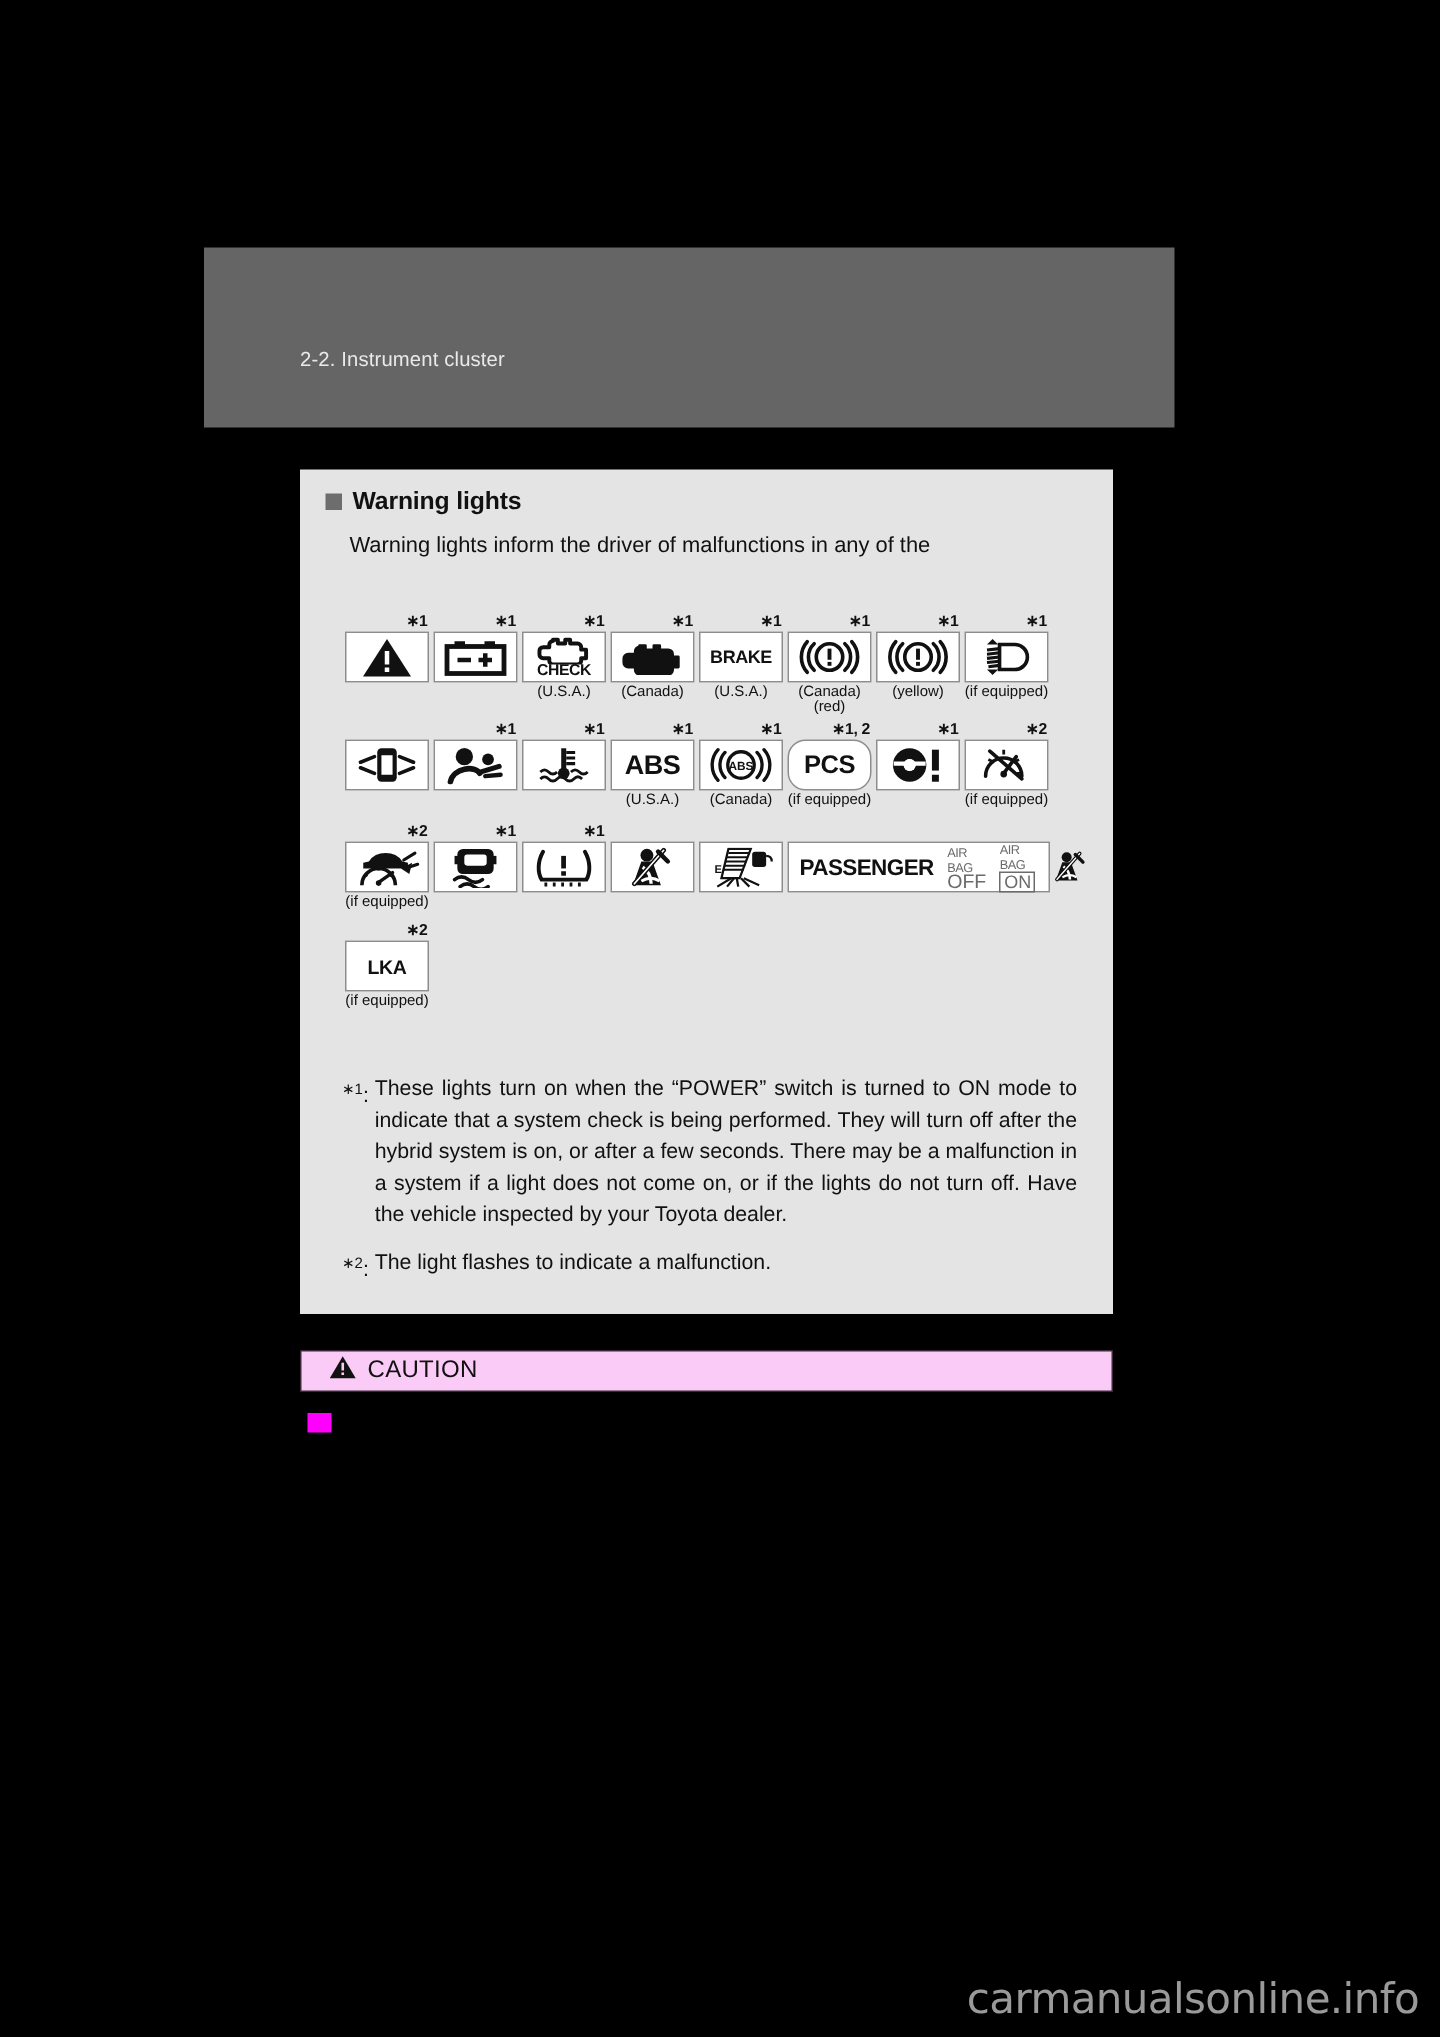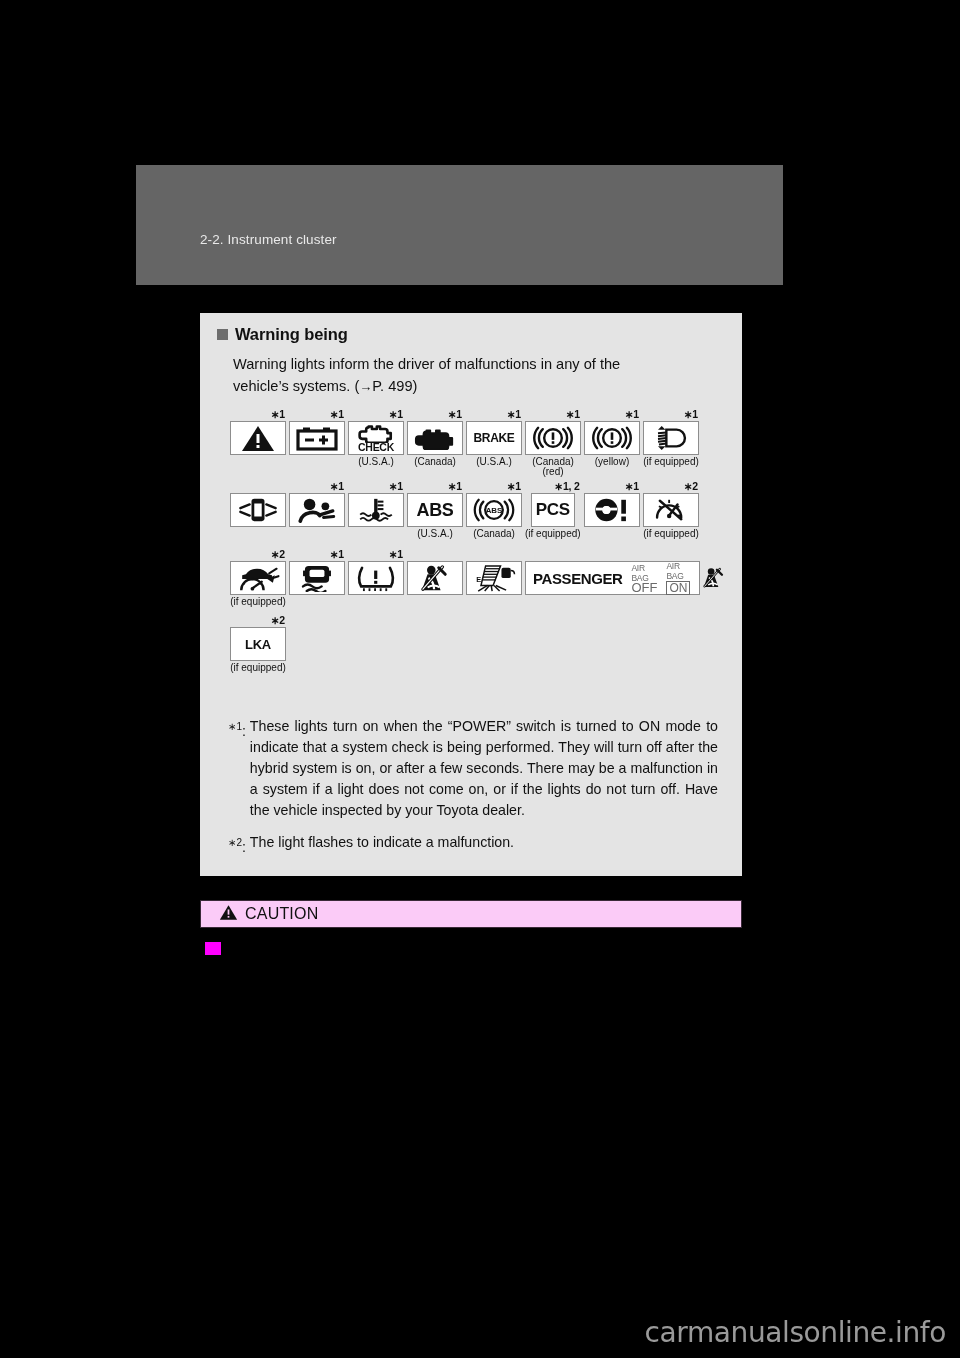--- a/index.html
+++ b/index.html
@@ -134,26 +134,25 @@
 <div class="page">
 
   <div class="header-bar">
     <div class="header-title">2-2. Instrument cluster</div>
   </div>
 
   <div class="content-panel">
 
     <div class="section-head">
       <span class="sq-bullet"></span>
-      <span class="title">Warning being</span>
+      <span class="title">Warning lights</span>
     </div>
 
     <div class="intro">
       <div>Warning lights inform the driver of malfunctions in any of the</div>
-      <div class="line2"><span>vehicle’s systems. (</span><span class="arr">→</span><span>P. 499</span><span>)</span></div>
     </div>
 
     <div class="icon-area">
 
       <div class="icon-row" style="height:72px;">
 
         <div class="cell" style="left:0px;">
           <span class="star">∗1</span>
           <span class="box" style="width:56px;">
             <svg width="34" height="27" viewBox="0 0 34 27">
@@ -325,21 +324,21 @@
               <path d="M35.5 5 A13 13 0 0 1 35.5 23" fill="none" stroke="#111" stroke-width="2.4" stroke-linecap="round"></path>
               <path d="M7.5 3 A16.5 16.5 0 0 0 7.5 25" fill="none" stroke="#111" stroke-width="2.4" stroke-linecap="round"></path>
               <path d="M40.5 3 A16.5 16.5 0 0 1 40.5 25" fill="none" stroke="#111" stroke-width="2.4" stroke-linecap="round"></path>
             </svg>
           </span>
           <span class="cap">(Canada)</span>
         </div>
 
         <div class="cell" style="left:295px;">
           <span class="star">∗1, 2</span>
-          <span class="box" style="width:44px;">
+          <span class="box" style="width:56px;border-radius:12px;">
             <span class="txticon" style="font-size:17px;">PCS</span>
           </span>
           <span class="cap">(if equipped)</span>
         </div>
 
         <div class="cell" style="left:354px;">
           <span class="star">∗1</span>
           <span class="box" style="width:56px;">
             <svg width="44" height="26" viewBox="0 0 46 28">
               <circle cx="17" cy="14" r="12" fill="#111"></circle>

